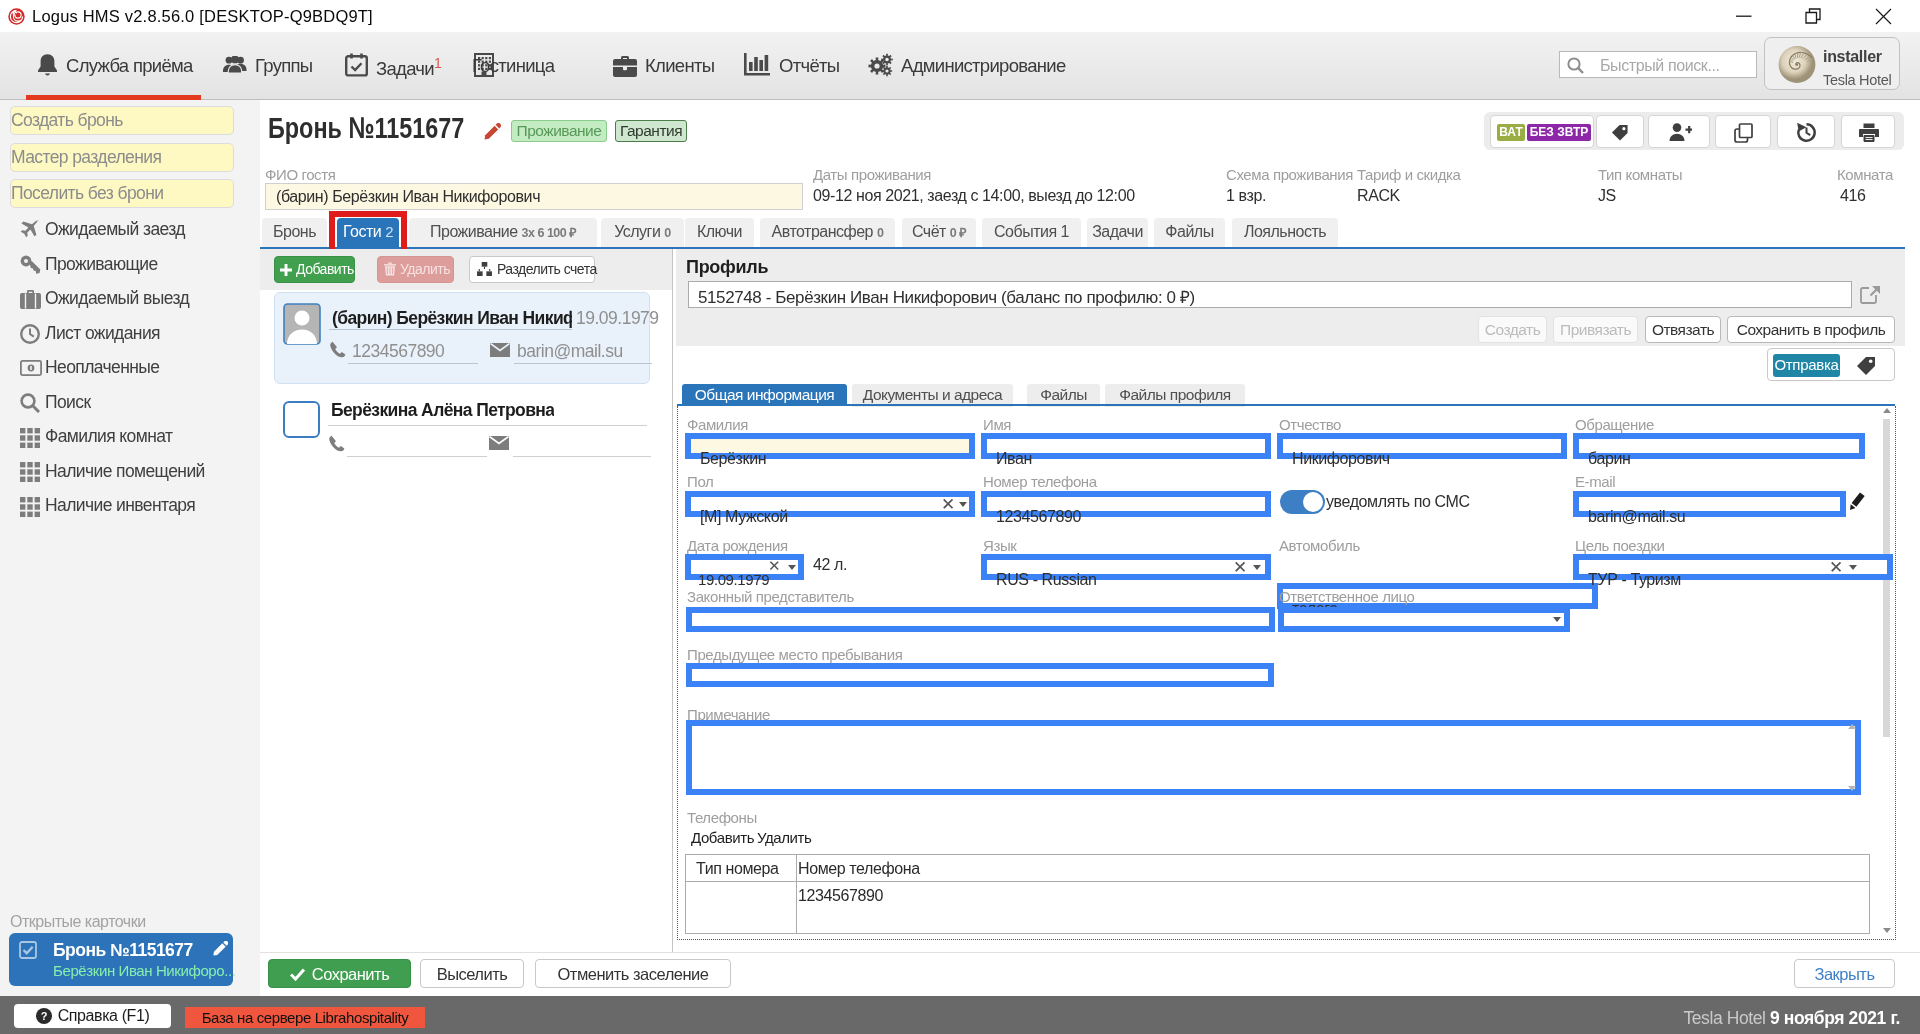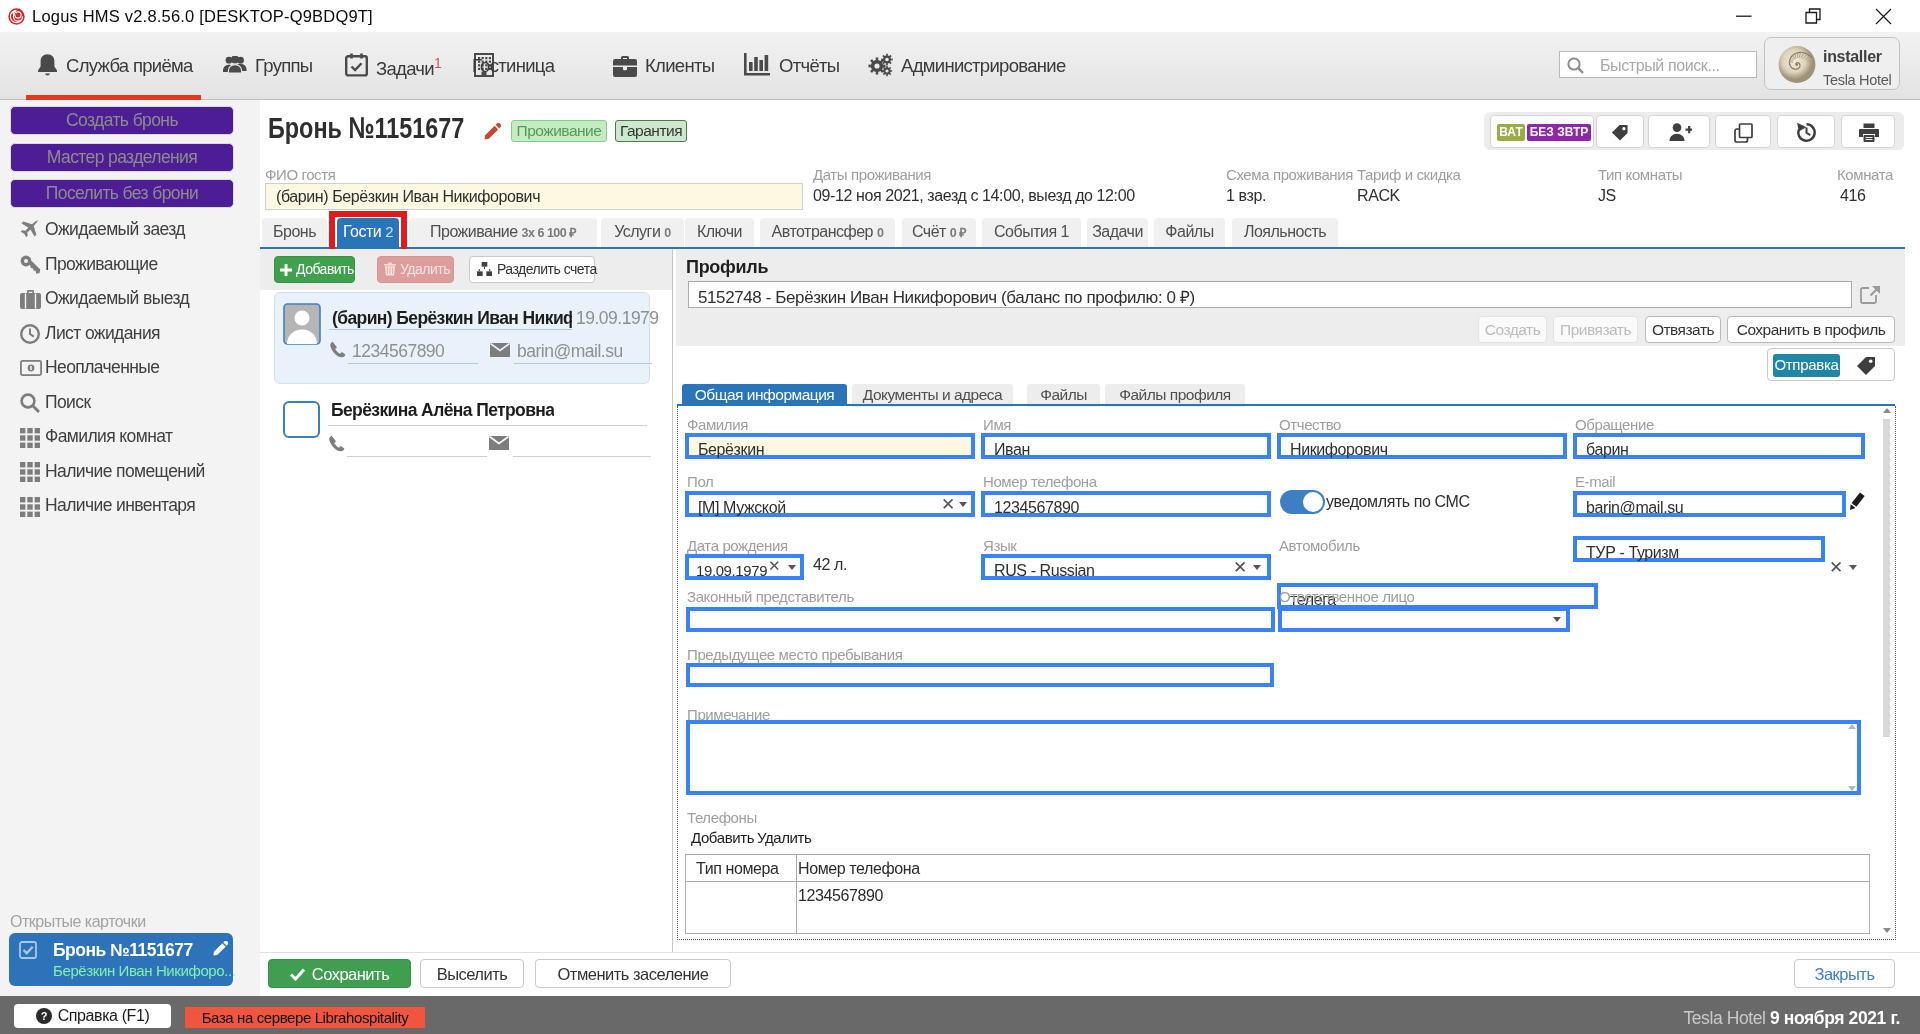--- a/index.html
+++ b/index.html
@@ -16,21 +16,21 @@
 #red-underline { left:26px; top:95px; width:175px; height:5px; background:#e2391f; }
 .navico { position:absolute; top:53px; }
 
 #searchbox { left:1559px; top:51px; width:198px; height:27px; background:#fff; border:1px solid #b9b9b9; }
 #searchbox span { position:absolute; left:28px; top:5px; font-size:16px; color:#a8a8a8; letter-spacing:-0.4px;margin-left:12px; }
 #userbox { left:1764px; top:37px; width:136px; height:53px; background:#efefef; border:1px solid #c2c2c2; border-radius:7px; }
 #userbox .u1 { position:absolute; left:58px; top:10px; font-size:16px; font-weight:bold; color:#404040; letter-spacing:-0.3px;}
 #userbox .u2 { position:absolute; left:58px; top:34px; font-size:14.5px; color:#585858; letter-spacing:-0.3px;}
 
 #sidebar { left:0; top:100px; width:260px; height:896px; background:#f3f3f3; }
-.sbtn { position:absolute; left:10px; width:224px; height:29px; background:#4c1d95; border:1px solid #dcdcdc; border-radius:5px; color:#8c8c8c; font-size:17.5px; text-align:center; line-height:27px; letter-spacing:-0.6px;}
+.sbtn { position:absolute; left:10px; width:224px; height:29px; background:#fef9c3; border:1px solid #dcdcdc; border-radius:5px; color:#8c8c8c; font-size:17.5px; line-height:27px; letter-spacing:-0.6px;}
 .smenu { position:absolute; left:45px; height:24px; font-size:17.5px; color:#3f3f3f; letter-spacing:-0.6px; white-space:nowrap;}
 .sico { position:absolute; left:20px; }
 #opencards-lbl { left:10px; top:913px; font-size:16px; color:#a3a3a3; letter-spacing:-0.5px;}
 #bluecard { left:9px; top:933px; width:224px; height:53px; background:#2d73b9; border-radius:6px; }
 #bluecard .t { position:absolute; left:44px; top:7px; font-size:17.5px; font-weight:bold; color:#fff; letter-spacing:-0.5px; white-space:nowrap;}
 #bluecard .s { position:absolute; left:44px; top:29px; font-size:15px; color:#86efac; letter-spacing:-0.4px; white-space:nowrap;}
 
 #bottombar { left:0; top:996px; width:1920px; height:38px; background:#696969; }
 #helpbtn { left:14px; top:1004px; width:157px; height:24px; background:#fff; border-radius:4px; font-size:16px; color:#1c1c1c; text-align:center; line-height:24px; letter-spacing:-0.4px;}
 #dbbtn { left:185px; top:1007px; width:240px; height:21px; background:#f0563d; font-size:15px; color:#101010; text-align:center; line-height:21px; letter-spacing:-0.4px;}
@@ -74,21 +74,21 @@
 .pbtn.dis { background:#fafafa; border:1px solid #e2e2e2; color:#bcbcbc; }
 .pbtn.en { background:#fff; border:1px solid #b9b9b9; color:#333; }
 #sendwrap { left:1767px; top:348px; width:128px; height:33px; background:#fff; border:1px solid #c9c9c9; border-radius:4px; }
 #sendbadge { position:absolute; left:5px; top:5px; width:67px; height:23px; background:#1f86a5; border-radius:3px; color:#fff; font-size:15px; text-align:center; line-height:22px; letter-spacing:-0.3px;}
 
 .ftab { position:absolute; top:384px; height:23px; background:#ededed; border-radius:3px 3px 0 0; color:#4f4f4f; font-size:15.5px; text-align:center; letter-spacing:-0.5px; padding-top:2px; white-space:nowrap;}
 .ftab.active { background:#2a74b9; color:#fff; height:21px; }
 #fblueline { left:677px; top:404px; width:1218px; height:2px; background:#2a74b9; }
 #formbox { left:677px; top:406px; width:1219px; height:534px; border:1px dotted #555; border-top:none; }
 
-.inp { position:absolute; height:26px; background:#fff; border:4px solid #3b82f6; font-size:16px; color:#2f2f2f; padding:4px 0 0 9px; letter-spacing:-0.4px; white-space:nowrap;}
+.inp { position:absolute; height:26px; background:#fff; border:6px solid #3b82f6; font-size:16px; color:#2f2f2f; padding:11px 0 0 9px; letter-spacing:-0.4px; white-space:nowrap;}
 .inp.yellow { background:#fcf8e1; }
 .xmark { position:absolute; color:#555; font-size:17px; }
 .caret { position:absolute; width:0; height:0; border-left:4.5px solid transparent; border-right:4.5px solid transparent; border-top:5px solid #555; }
 
 #phtable { left:685px; top:854px; width:1185px; height:80px; border:1px solid #ababab; }
 #phtable .hdr { position:absolute; left:0; top:0; width:100%; height:27px; border-bottom:1px solid #ababab; font-size:16px; color:#2b2b2b; letter-spacing:-0.4px;}
 #phtable .c1 { position:absolute; left:0; top:0; width:111px; height:100%; border-right:1px solid #ababab; }
 .phrow { position:absolute; left:0; width:100%; height:26px; font-size:16px; color:#2b2b2b; letter-spacing:-0.4px;}
 
 #btm-divider { left:260px; top:952px; width:1660px; height:1px; background:#e0e0e0; }
@@ -513,21 +513,21 @@
 <div class="flbl" style="left:1279px;top:537px">Автомобиль</div>
 <div class="flbl" style="left:1575px;top:537px">Цель поездки</div>
 <div class="inp abs" style="left:685px;top:554px;width:119px;font-size:15px;padding-left:7px">19.09.1979</div>
 <div class="xmark" style="left:768px;top:557px;font-size:15px">✕</div>
 <div class="caret" style="left:788px;top:565px"></div>
 <div class="fval" style="left:813px;top:556px">42 л.</div>
 <div class="inp abs" style="left:981px;top:554px;width:290px">RUS - Russian</div>
 <div class="xmark" style="left:1233px;top:557px">✕</div>
 <div class="caret" style="left:1253px;top:565px"></div>
 <div class="inp abs" style="left:1277px;top:583px;width:321px">телега</div>
-<div class="inp abs" style="left:1573px;top:536px;width:252px">ТУР - Туризм</div>
+<div class="inp abs" style="left:1573px;top:554px;width:320px">ТУР - Туризм</div>
 <div class="xmark" style="left:1829px;top:557px">✕</div>
 <div class="caret" style="left:1849px;top:565px"></div>
 
 <div class="flbl" style="left:687px;top:588px">Законный представитель</div>
 <div class="flbl" style="left:1279px;top:588px">Ответственное лицо</div>
 <div class="inp abs" style="left:686px;top:607px;width:589px;height:25px"></div>
 <div class="inp abs" style="left:1278px;top:607px;width:292px;height:25px"></div>
 <div class="caret" style="left:1553px;top:617px"></div>
 
 <div class="flbl" style="left:687px;top:646px">Предыдущее место пребывания</div>

